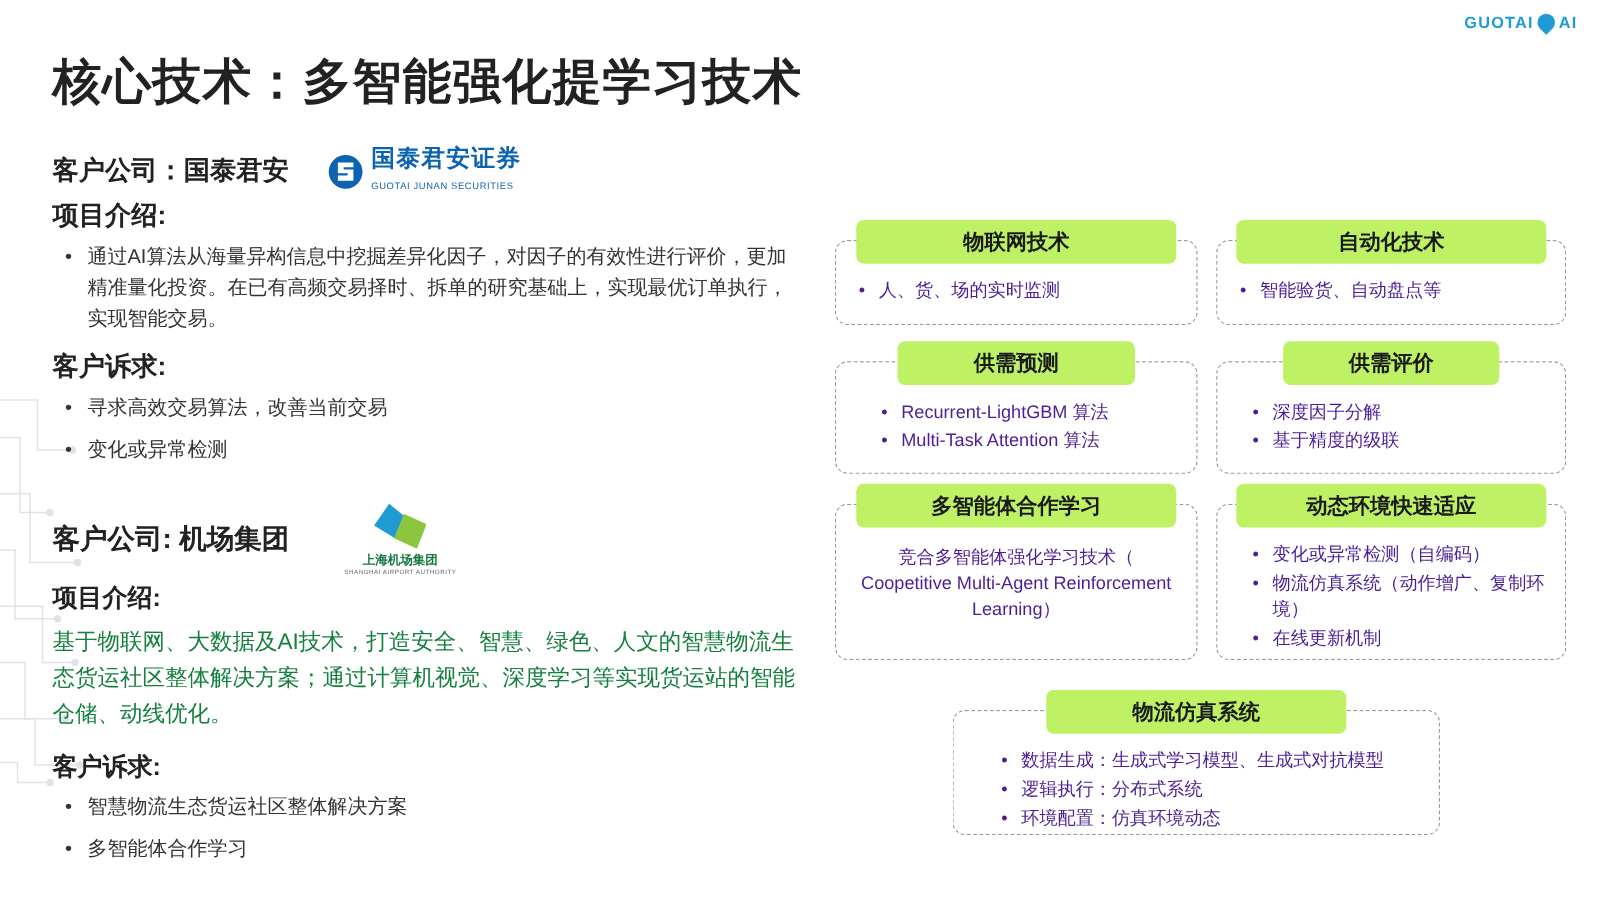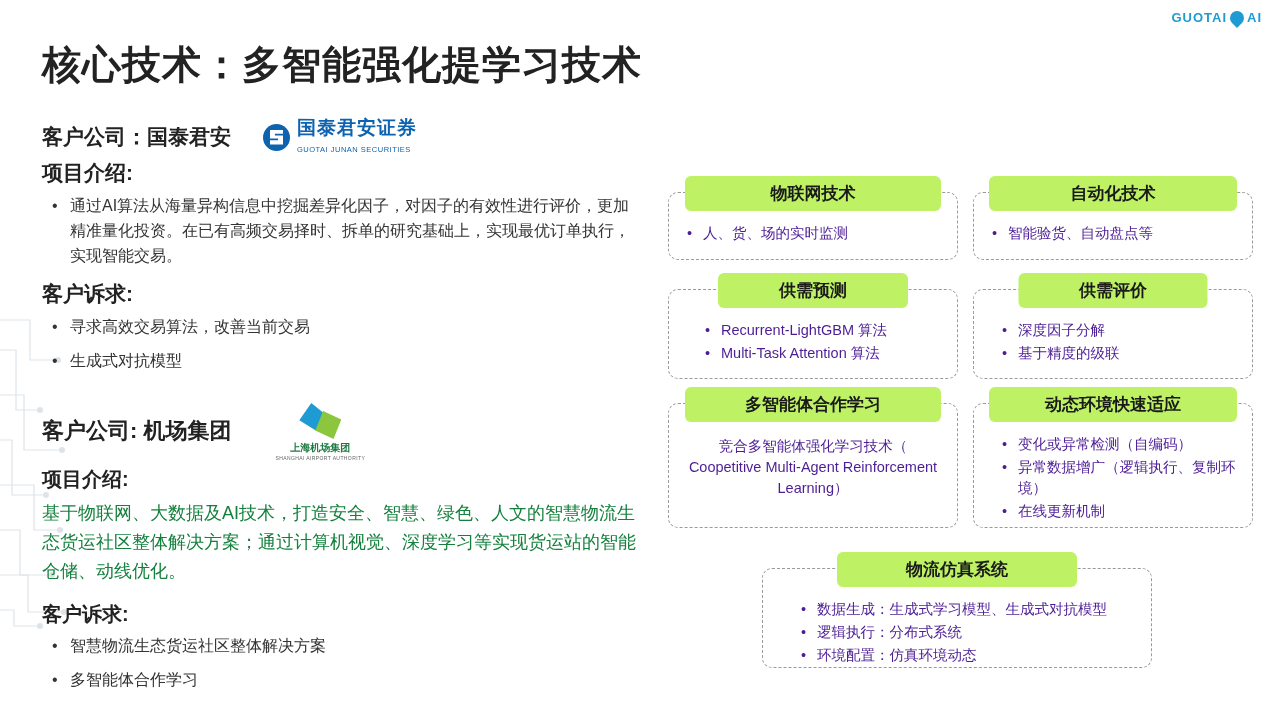--- a/index.html
+++ b/index.html
@@ -227,21 +227,21 @@
     </div>
 
     <div class="h2">项目介绍:</div>
     <ul class="bul">
       <li>通过AI算法从海量异构信息中挖掘差异化因子，对因子的有效性进行评价，更加精准量化投资。在已有高频交易择时、拆单的研究基础上，实现最优订单执行，实现智能交易。</li>
     </ul>
 
     <div class="h2">客户诉求:</div>
     <ul class="bul">
       <li>寻求高效交易算法，改善当前交易</li>
-      <li>生成式对抗模型</li>
+      <li>变化或异常检测</li>
     </ul>
 
     <div class="cust-line" style="margin-top:28px;">
       <span class="h2 big">客户公司: 机场集团</span>
       <span class="airport">
         <span class="sym">
           <span class="a"></span>
             <span class="b"></span>
         </span>
         <span class="t1">上海机场集团</span>
@@ -283,42 +283,42 @@
       <div class="hdr" style="width:190px;">供需预测</div>
       <div class="body" style="padding-left:30px;">
         <ul>
           <li>Recurrent-LightGBM 算法</li>
           <li>Multi-Task Attention 算法</li>
         </ul>
       </div>
     </div>
 
     <div class="card" style="left:313px; top:119px; width:280px; height:90px;">
-      <div class="hdr" style="width:189px;">供需评价</div>
+      <div class="hdr" style="width:173px;">供需评价</div>
       <div class="body" style="padding-left:22px;">
         <ul>
           <li>深度因子分解</li>
           <li>基于精度的级联</li>
         </ul>
       </div>
     </div>
 
     <div class="card" style="left:8px; top:233px; width:290px; height:125px;">
       <div class="hdr" style="width:256px;">多智能体合作学习</div>
       <div class="body plain" style="padding-top:32px;">
         <span>竞合多智能体强化学习技术（ Coopetitive   Multi-Agent Reinforcement Learning）</span>
       </div>
     </div>
 
     <div class="card" style="left:313px; top:233px; width:280px; height:125px;">
       <div class="hdr" style="width:248px;">动态环境快速适应</div>
       <div class="body" style="padding-left:22px;">
         <ul>
           <li>变化或异常检测（自编码）</li>
-          <li>异常数据增广（逻辑执行、复制环境）</li>
+          <li>物流仿真系统（动作增广、复制环境）</li>
           <li>在线更新机制</li>
         </ul>
       </div>
     </div>
 
     <div class="card" style="left:102px; top:398px; width:390px; height:100px;">
       <div class="hdr" style="width:240px;">物流仿真系统</div>
       <div class="body" style="padding-left:32px;">
         <ul>
           <li>数据生成：生成式学习模型、生成式对抗模型</li>

